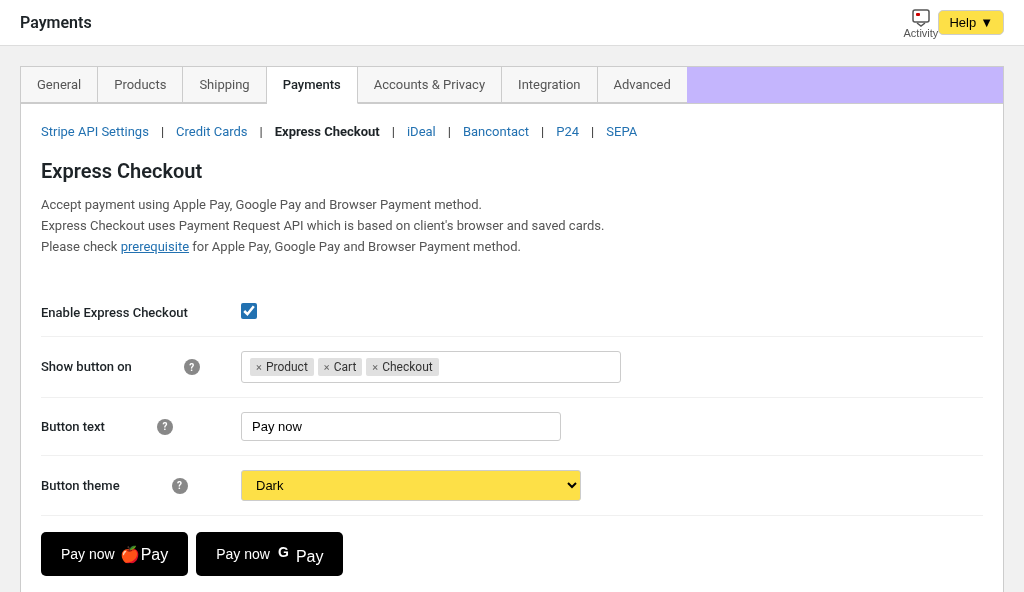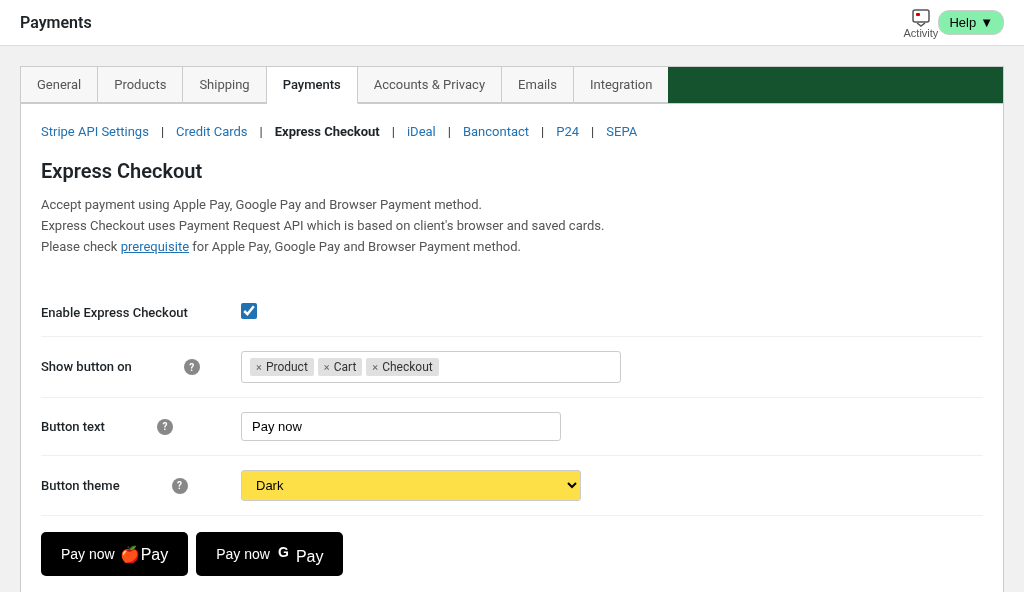--- a/index.html
+++ b/index.html
@@ -28,43 +28,43 @@
       display: flex;
       flex-direction: column;
       align-items: center;
       font-size: 11px;
       color: #555;
       cursor: pointer;
       background: none;
       border: none;
     }
     .help-btn {
-      background: #86efac;
-      border: 1px solid #ccc;
-      border-radius: 11px;
+      background: #fde047;
+      border: 1px solid #ccc;
+      border-radius: 5px;
       padding: 4px 10px;
       font-size: 13px;
       cursor: pointer;
       display: flex;
       align-items: center;
       gap: 4px;
     }
 
     
     .main-content {
       padding: 20px 20px 20px 20px;
       max-width: 1024px;
     }
 
     
     .tabs {
       display: flex;
       border: 1px solid #ccc;
       border-bottom: none;
-      background: #14532d;
+      background: #c4b5fd;
       margin-bottom: 0;
     }
     .tab {
       padding: 10px 16px;
       border-right: 1px solid #ccc;
       cursor: pointer;
       font-size: 13px;
       color: #555;
       text-decoration: none;
       display: block;
@@ -278,22 +278,22 @@
 </div>
 
 <div class="main-content">
 
   <div class="tabs">
     <a class="tab">General</a>
     <a class="tab">Products</a>
     <a class="tab">Shipping</a>
     <a class="tab active">Payments</a>
     <a class="tab">Accounts &amp; Privacy</a>
-    <a class="tab">Emails</a>
     <a class="tab">Integration</a>
+    <a class="tab">Advanced</a>
   </div>
 
   <div class="content-box">
 
     <div class="sub-nav">
       <a href="#">Stripe API Settings</a>
       <span> | </span>
       <a href="#">Credit Cards</a>
       <span> |</span>
       <a href="#" class="active">Express Checkout</a>

